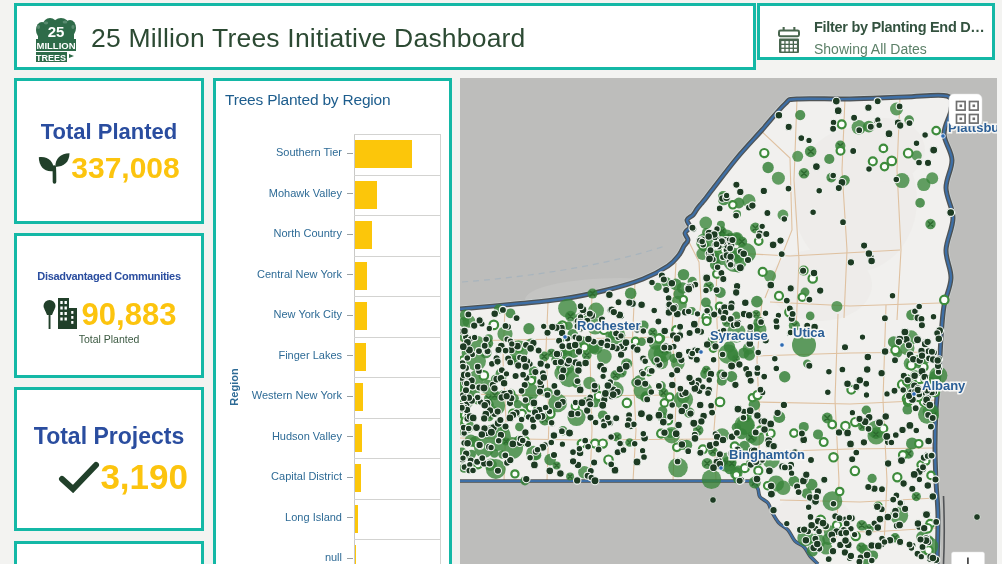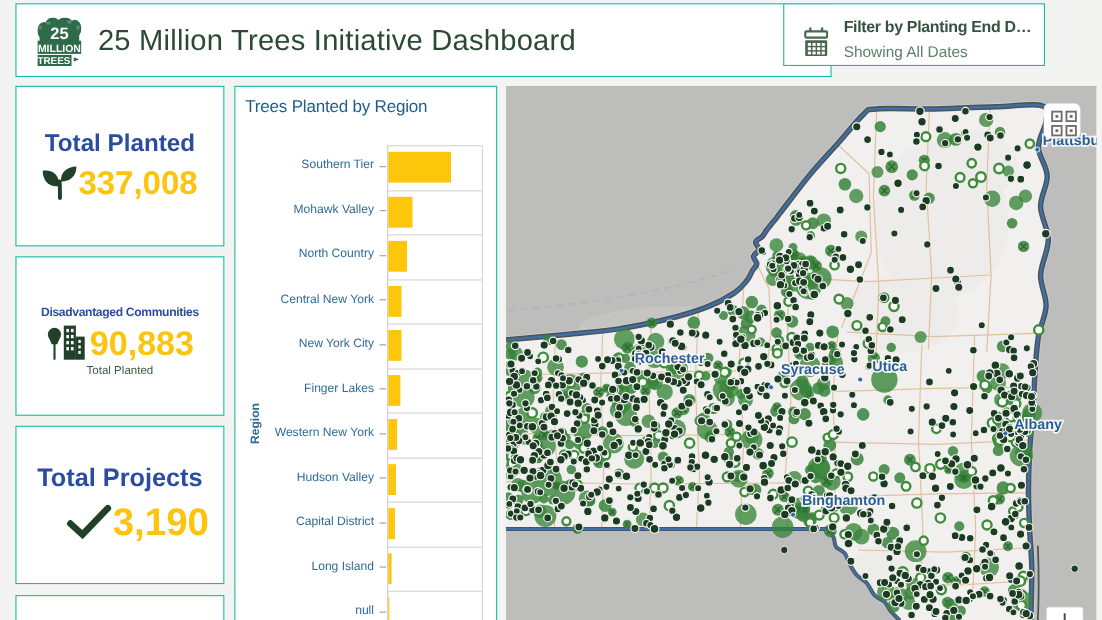--- a/index.html
+++ b/index.html
@@ -1,17 +1,17 @@
 <!DOCTYPE html>
 <html><head><meta charset="utf-8">
 <style>
 * { margin:0; padding:0; box-sizing:border-box; }
 html,body { width:1002px; height:564px; overflow:hidden; background:#f3f3f1;
   font-family:"Liberation Sans", sans-serif; }
-.panel { position:absolute; background:#fff; border:1px solid #14b8a6; }
+.panel { position:absolute; background:#fff; border:3px solid #14b8a6; }
 .card-title { color:#2a4d9f; font-weight:bold; text-align:center; }
 .num { color:#fcc40e; font-weight:bold; }
 
 .gline { position:absolute; left:138px; width:86px; height:1px; background:#d3d3d1; }
 .rlab { position:absolute; left:0; width:126px; text-align:right; font-size:11px; color:#2e6b96; height:15px; line-height:15px; }
 .tick { position:absolute; left:130.5px; width:6.5px; height:1px; background:#9aa0a3; }
 .bar { position:absolute; left:139px; height:28px; background:#fcc60a; }
 .city { font:bold 13px "Liberation Sans",sans-serif; fill:#2a5e96; stroke:#f6f6f4; stroke-width:3px; paint-order:stroke; }
 </style></head>
 <body>
@@ -35,21 +35,21 @@
         <ellipse cx="2.5" cy="9" rx="1.5" ry="2"></ellipse>
     </g>
     <text x="20" y="19" text-anchor="middle" font-family="Liberation Sans" font-size="15" font-weight="bold" fill="#fff">25</text>
     <text x="20" y="31" text-anchor="middle" font-family="Liberation Sans" font-size="9.5" font-weight="bold" fill="#fff">MILLION</text>
     <text x="15" y="42.5" text-anchor="middle" font-family="Liberation Sans" font-size="9" font-weight="bold" fill="#fff">TREES</text>
     <path d="M33,36 l5,2 -5,2 z" fill="#2e6b49"></path>
   </svg>
   <div style="position:absolute;left:74px;top:17px;font-size:26.5px;color:#2c4a33;letter-spacing:0.2px">25 Million Trees Initiative Dashboard</div>
 </div>
 
-<div class="panel" style="left:712px;top:3px;width:238px;height:57px">
+<div class="panel" style="left:757px;top:3px;width:238px;height:57px">
   <svg style="position:absolute;left:18px;top:20px" width="22" height="28" viewBox="0 0 22 28">
     <rect x="1" y="4.6" width="20" height="5.6" rx="1.4" fill="none" stroke="#49664f" stroke-width="2"></rect>
     <rect x="4.6" y="1" width="2.1" height="4" fill="#49664f"></rect>
     <rect x="15.3" y="1" width="2.1" height="4" fill="#49664f"></rect>
     <rect x="1" y="12.6" width="20" height="14.4" rx="1" fill="#49664f"></rect>
     <g fill="#fff">
       <rect x="3.4" y="15.1" width="2.9" height="2.6"></rect>
         <rect x="7.6" y="15.1" width="2.9" height="2.6"></rect>
         <rect x="11.8" y="15.1" width="2.9" height="2.6"></rect>
         <rect x="16" y="15.1" width="2.9" height="2.6"></rect>
@@ -72,21 +72,21 @@
   <div style="position:absolute;left:0;width:100%;top:70px;text-align:center">
     <svg width="33" height="33" viewBox="0 0 33 33" style="vertical-align:-6px">
       <path d="M16.5,31 C16.5,25 16.5,20 16.2,16" stroke="#21402a" stroke-width="3.6" stroke-linecap="round" fill="none"></path>
       <path d="M15.8,20 C6.5,21.5 1,15.5 0.8,6.2 C10.5,5 15.8,10.5 16,19.8 Z" fill="#21402a"></path>
       <path d="M17.3,15.8 C17.2,7.8 22.5,2.6 31.5,2.3 C31.4,11.2 26,15.8 17.5,15.9 Z" fill="#21402a"></path>
     </svg><span class="num" style="font-size:30px">337,008</span>
   </div>
 </div>
 
 <div class="panel" style="left:14px;top:233px;width:190px;height:145px">
-  <div class="card-title" style="position:absolute;left:0;width:100%;top:44px;font-size:11px;letter-spacing:-0.3px">Disadvantaged Communities</div>
+  <div class="card-title" style="position:absolute;left:0;width:100%;top:34px;font-size:11px;letter-spacing:-0.3px">Disadvantaged Communities</div>
   <div style="position:absolute;left:0;width:100%;top:60px;text-align:center">
     <svg width="40" height="36" viewBox="0 0 40 36" style="vertical-align:-7px">
       <g fill="#21402a">
         <circle cx="7.5" cy="10" r="6"></circle>
         <path d="M2.5,13 L12.5,13 L10,19 L5,19 Z"></path>
         <rect x="6.6" y="16" width="1.9" height="17"></rect>
         <rect x="16" y="2" width="11" height="31"></rect>
         <rect x="27" y="12" width="8" height="21"></rect>
       </g>
       <g fill="#fff">

